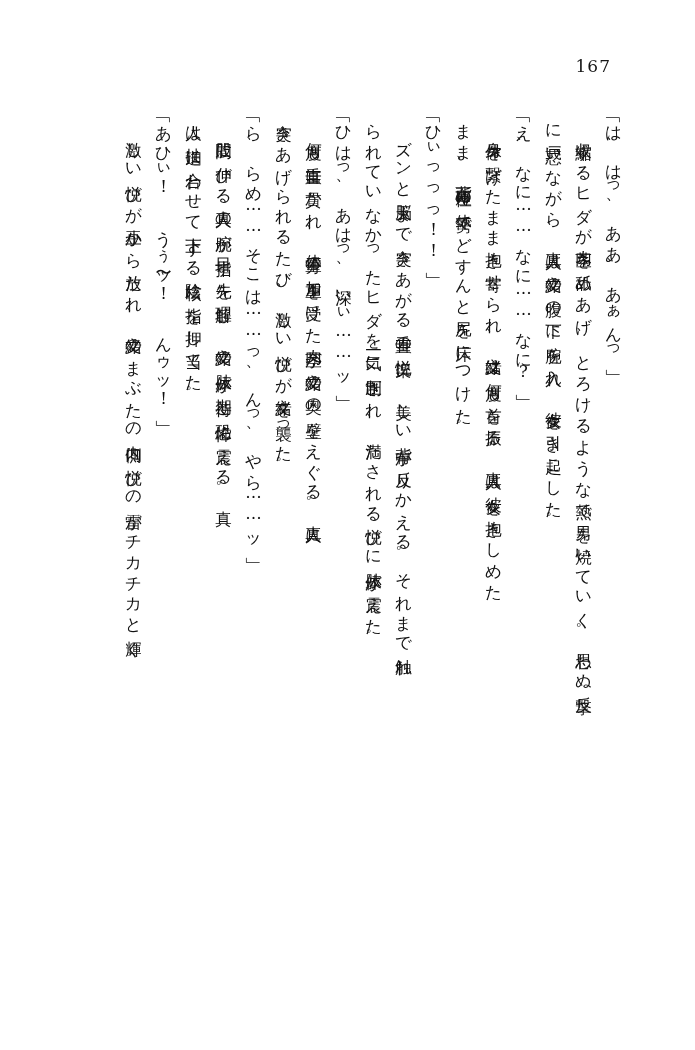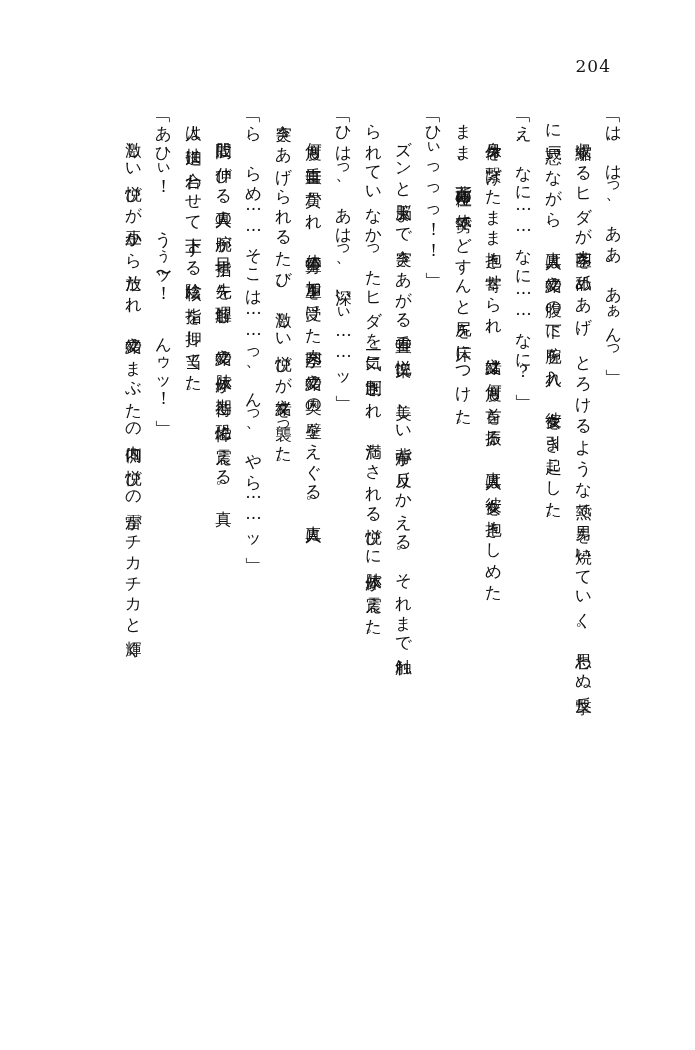--- a/index.html
+++ b/index.html
@@ -58,21 +58,21 @@
   }
   .col.indent {
     padding-top: 17px;
   }
 </style>
 </head>
 <body>
 
 <div class="page">
 
-  <div class="page-number">204</div>
+  <div class="page-number">167</div>
 
   <div class="text-block">
     <div class="col">「は、はっ、ああ、あぁんっ」</div>
     <div class="col indent">収縮するヒダが肉茎を舐めあげ、とろけるような熱で男を焼いていく。思わぬ反撃</div>
     <div class="col">に戸惑いながら、真人は文緒の腹の下に腕を入れ、彼女を引き起こした。</div>
     <div class="col">「え、なに……なに……なに?」</div>
     <div class="col indent">身体を繋げたまま抱き寄せられ、文緒は何度も首を振る。真人は彼女を抱きしめた</div>
     <div class="col">まま、背面座位の体勢でどすんと尻を床につけた。</div>
     <div class="col">「ひぃっっっ!!」</div>
     <div class="col indent">ズンと脳天まで突きあがる垂直の悦楽に、美しい背中が反りかえる。それまで触れ</div>

